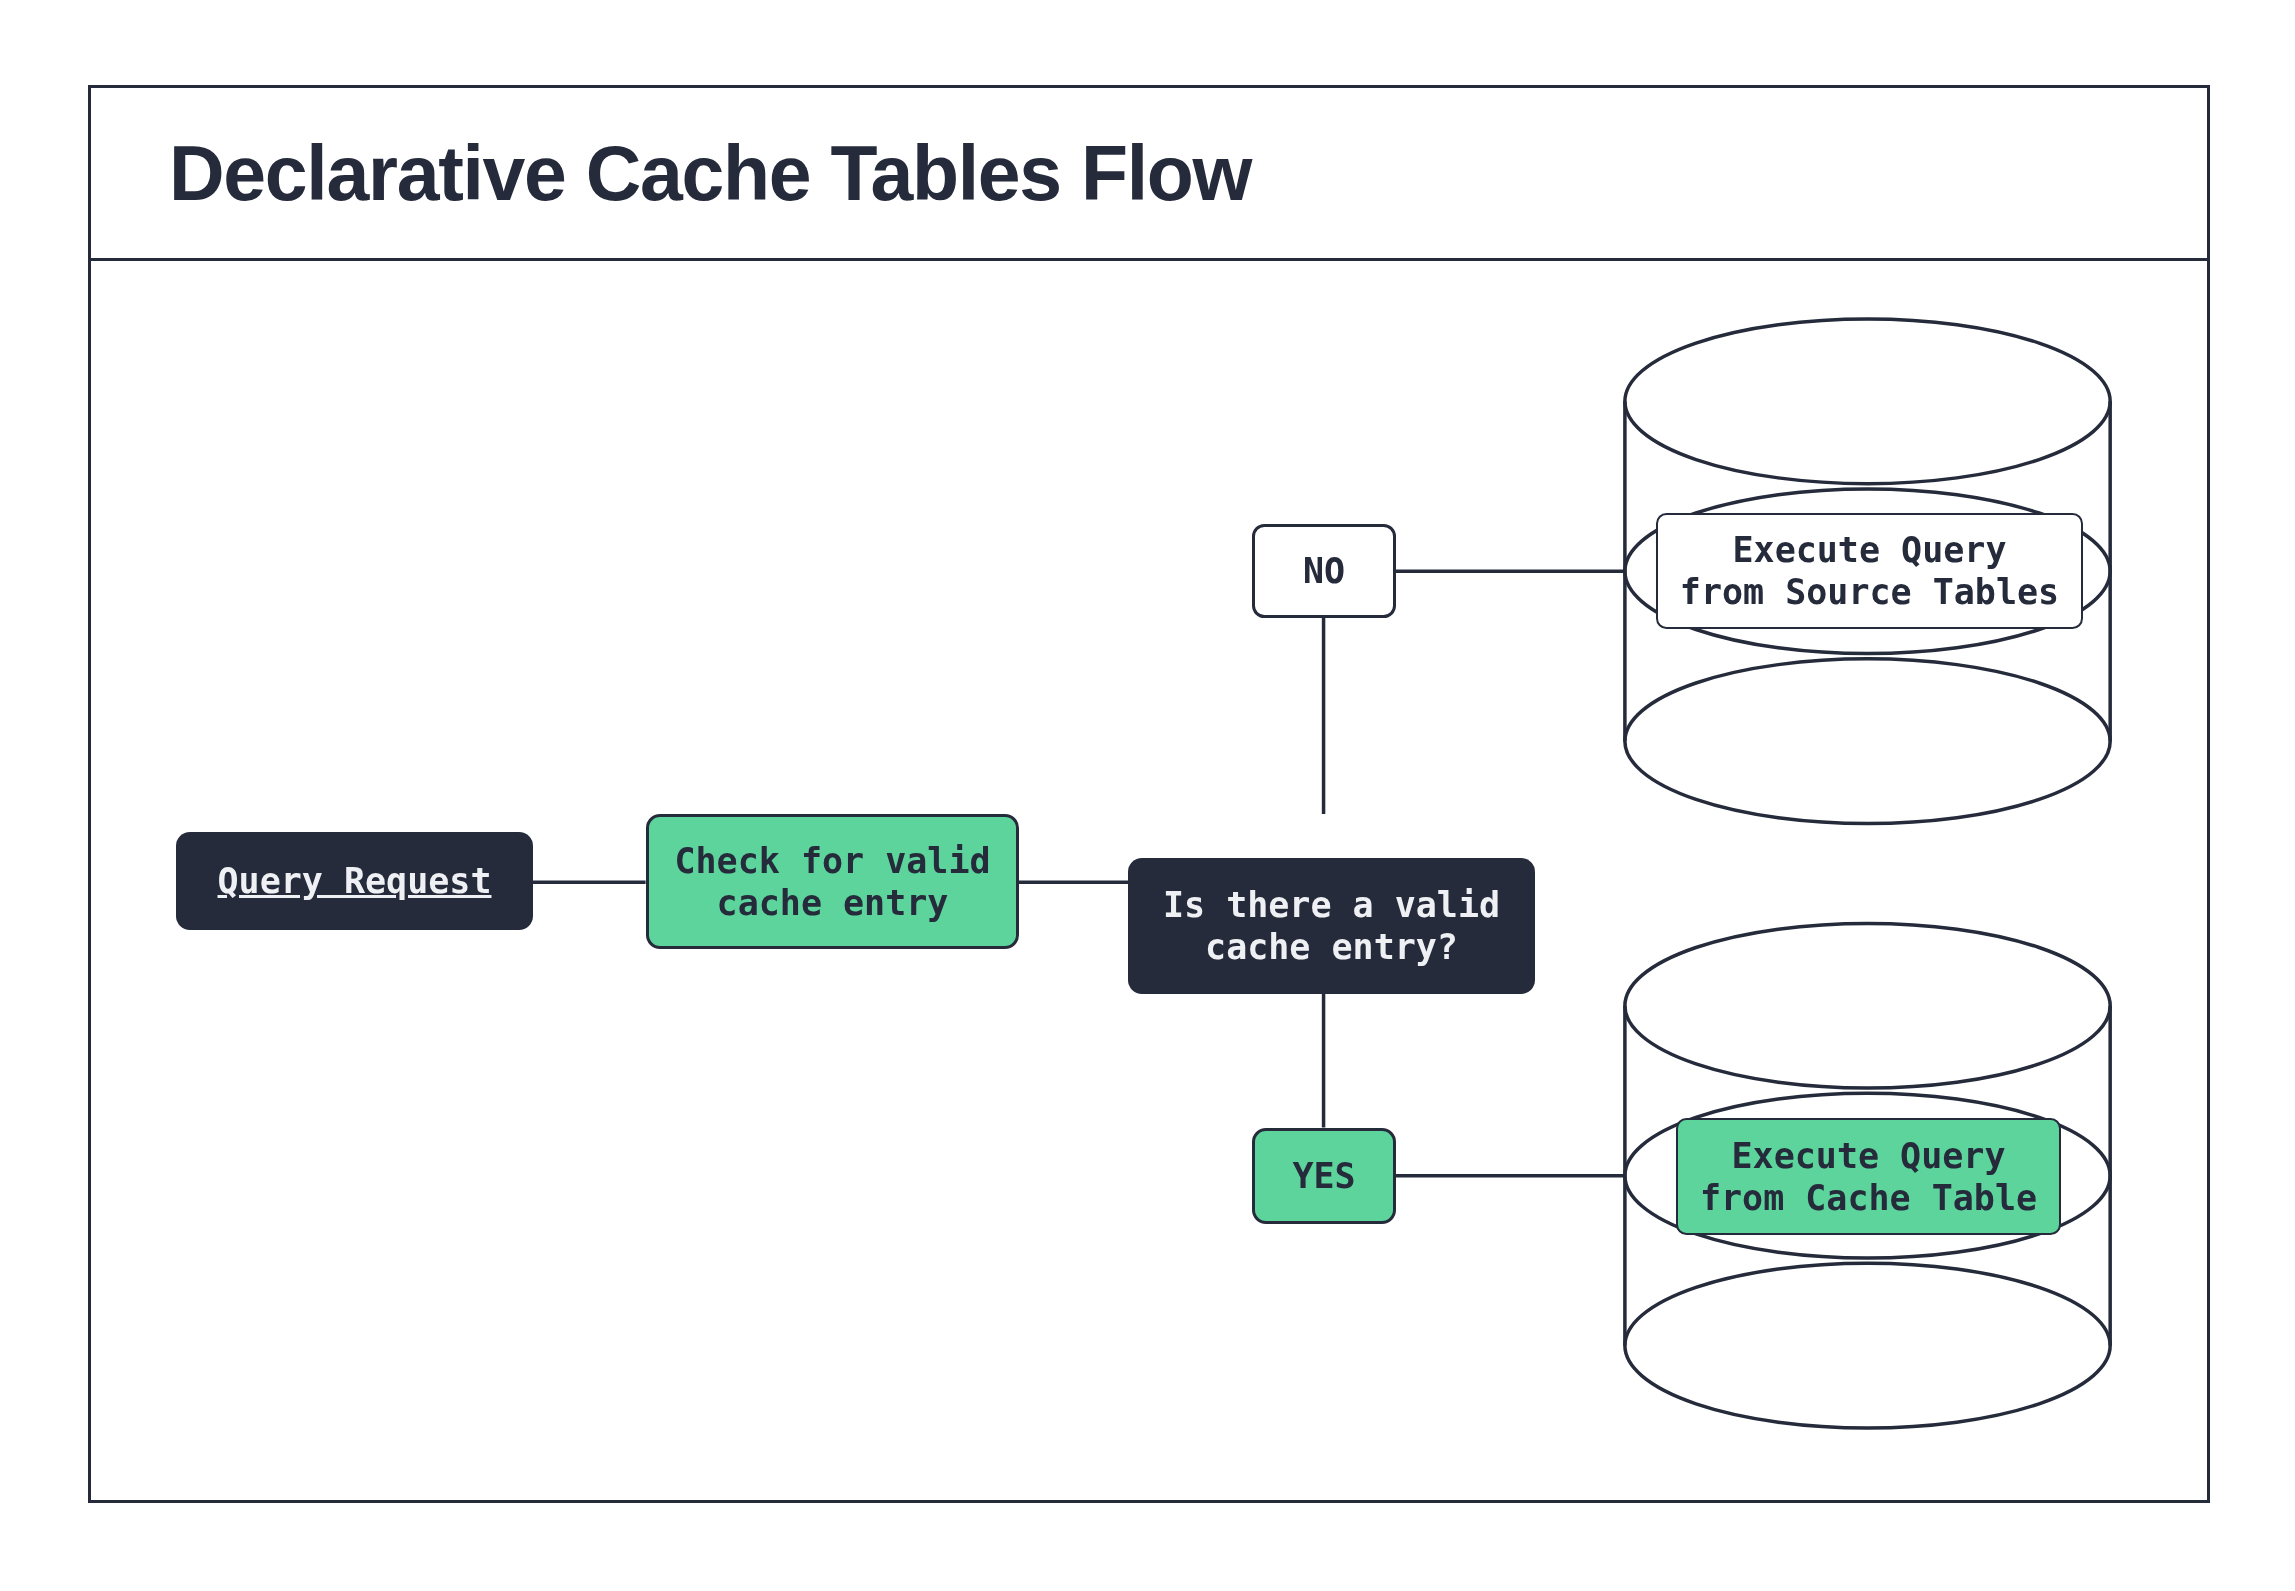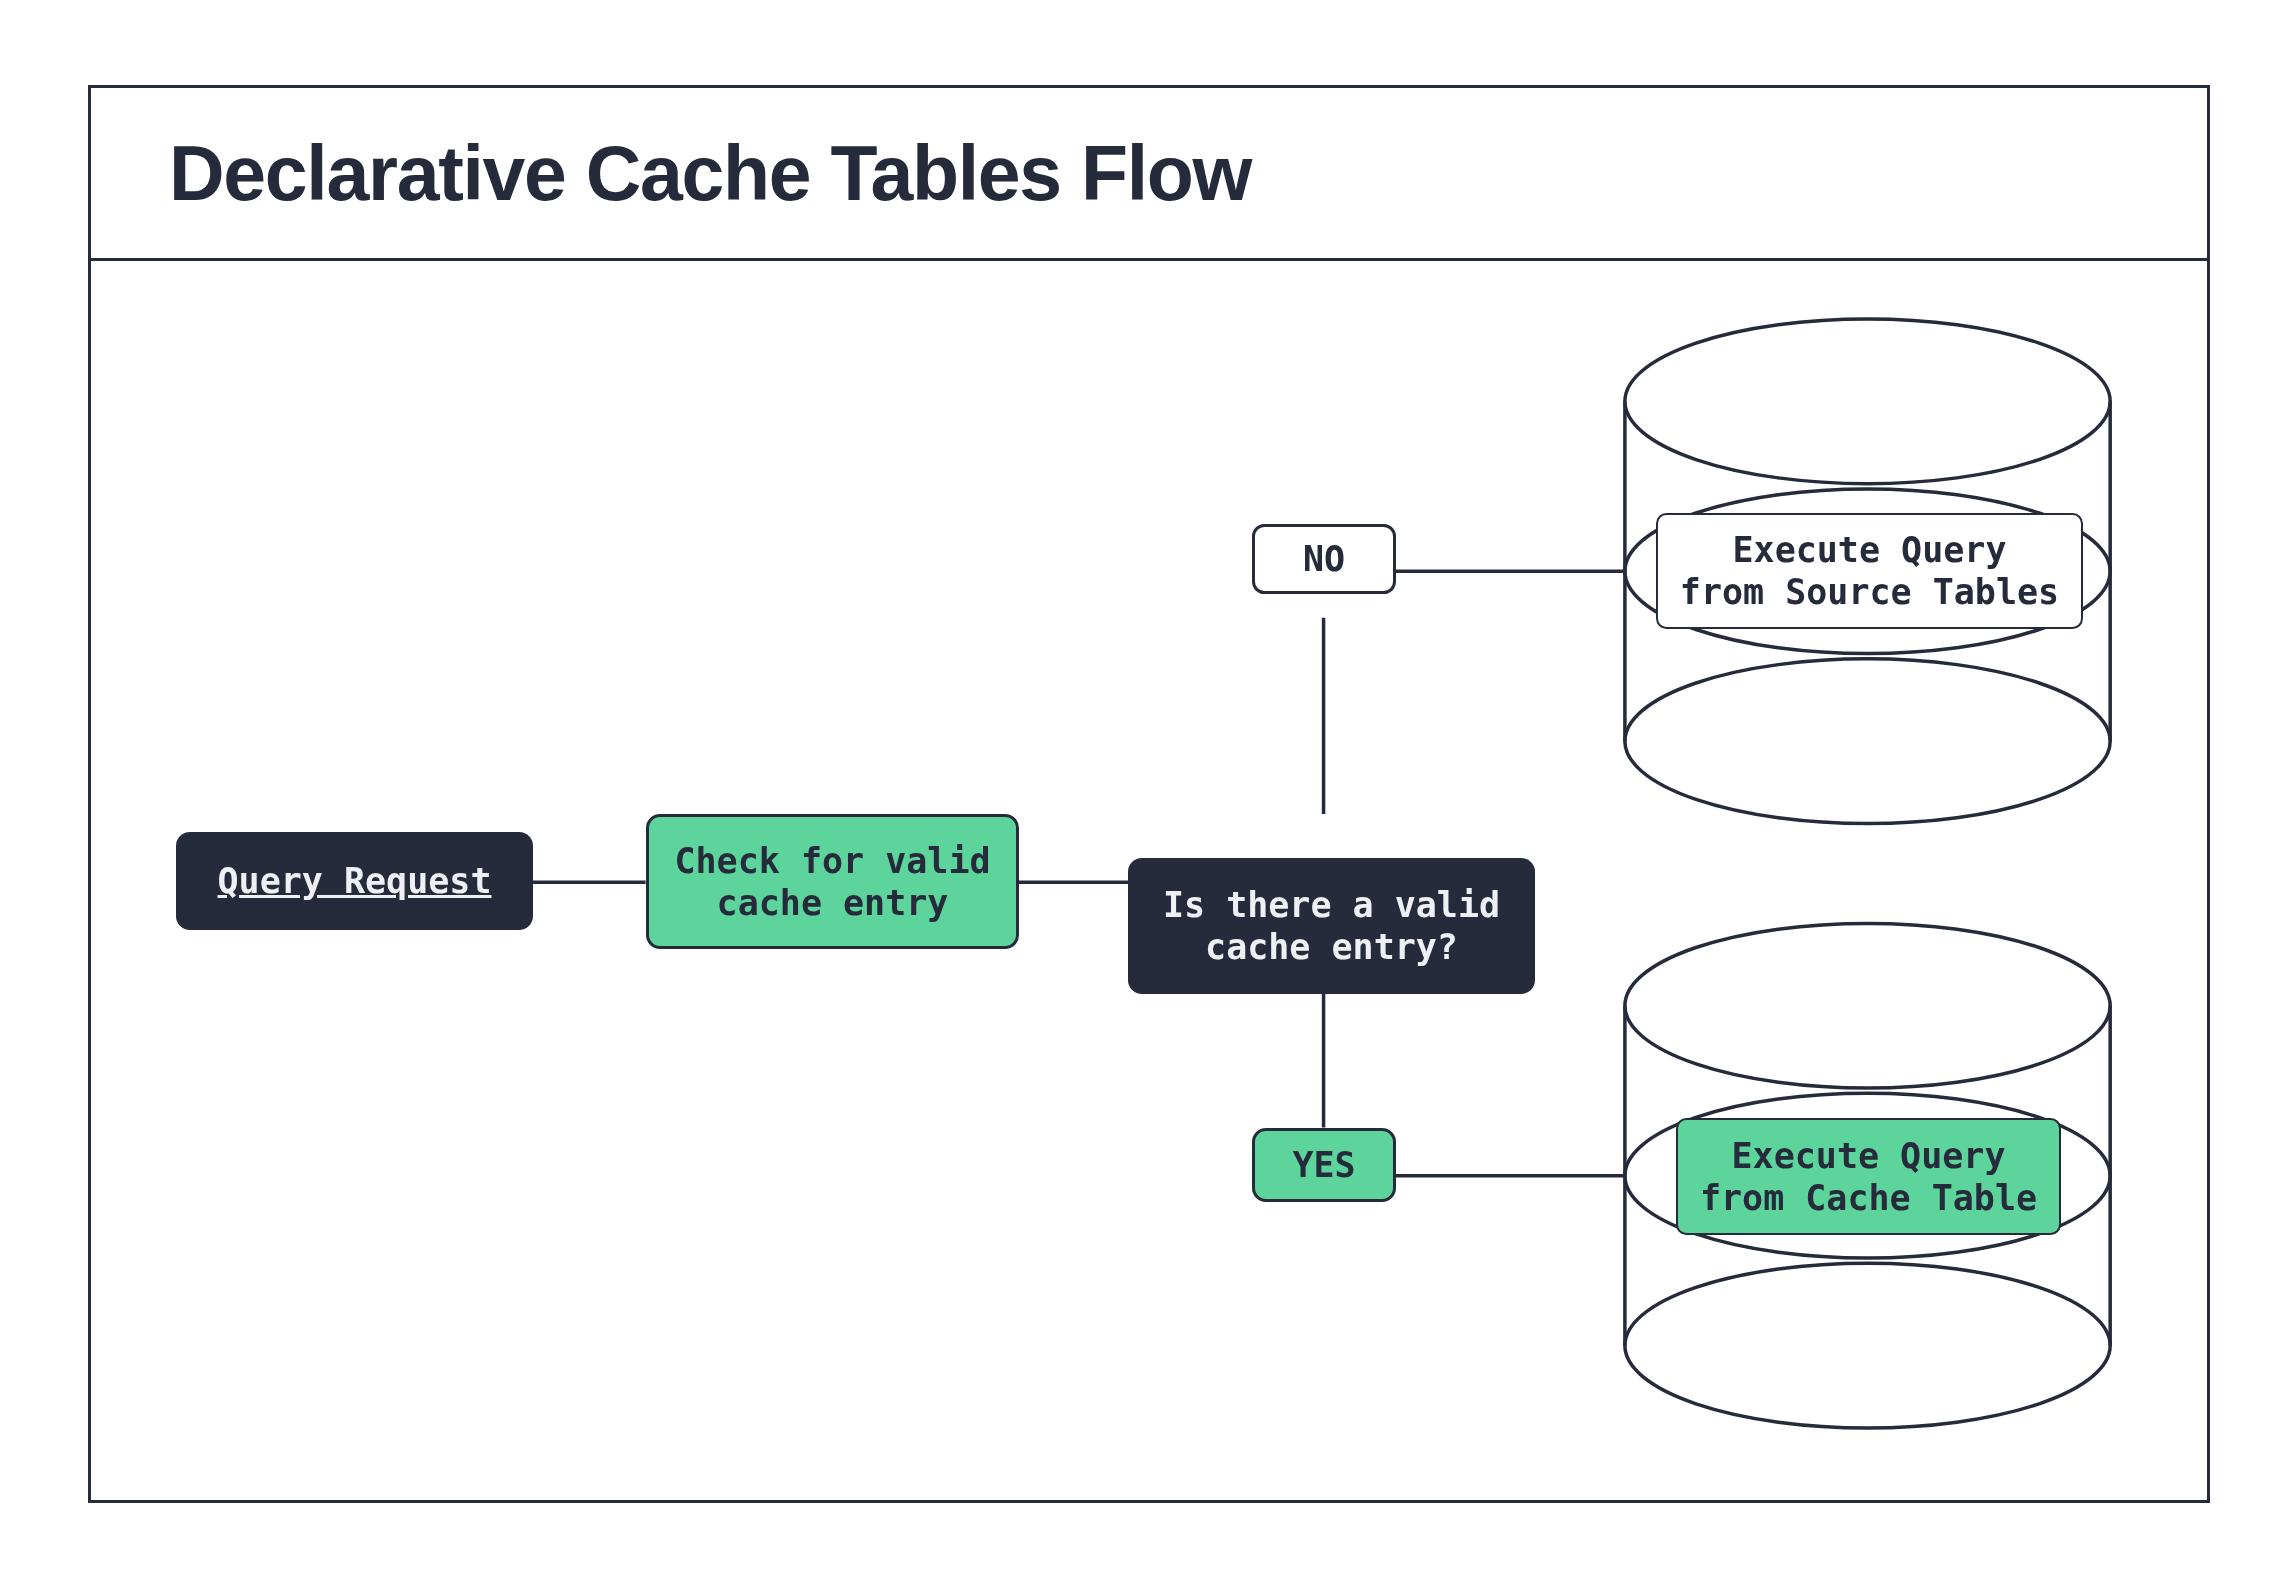--- a/index.html
+++ b/index.html
@@ -81,22 +81,22 @@
   .db-label-green {
     background: var(--mint-green);
     color: var(--dark-navy);
     border: 2.6px solid var(--dark-navy);
     border-radius: 10.5px;
   }
   
   #node-query     { left: 176px;  top: 832px;  width: 357px; height: 98px; text-decoration: underline; }
   #node-check     { left: 646px;  top: 814px;  width: 373px; height: 135px; }
   #node-decision  { left: 1128px; top: 814px;  width: 407px; height: 136px; margin-top: 44px; }
-  #node-no        { left: 1252px; top: 524px;  width: 144px; height: 70px; }
-  #node-yes       { left: 1252px; top: 1128px; width: 144px; height: 74px; }
+  #node-no        { left: 1252px; top: 524px;  width: 144px; height: 94px; }
+  #node-yes       { left: 1252px; top: 1128px; width: 144px; height: 96px; }
   #db-label-source{ left: 1656px; top: 513px;  width: 427px; height: 116px; }
   #db-label-cache { left: 1676px; top: 1118px; width: 385px; height: 117px; }
 </style>
 </head>
 <body>
 
 <div class="canvas">
 
   <div class="frame">
     <div class="title-band">

